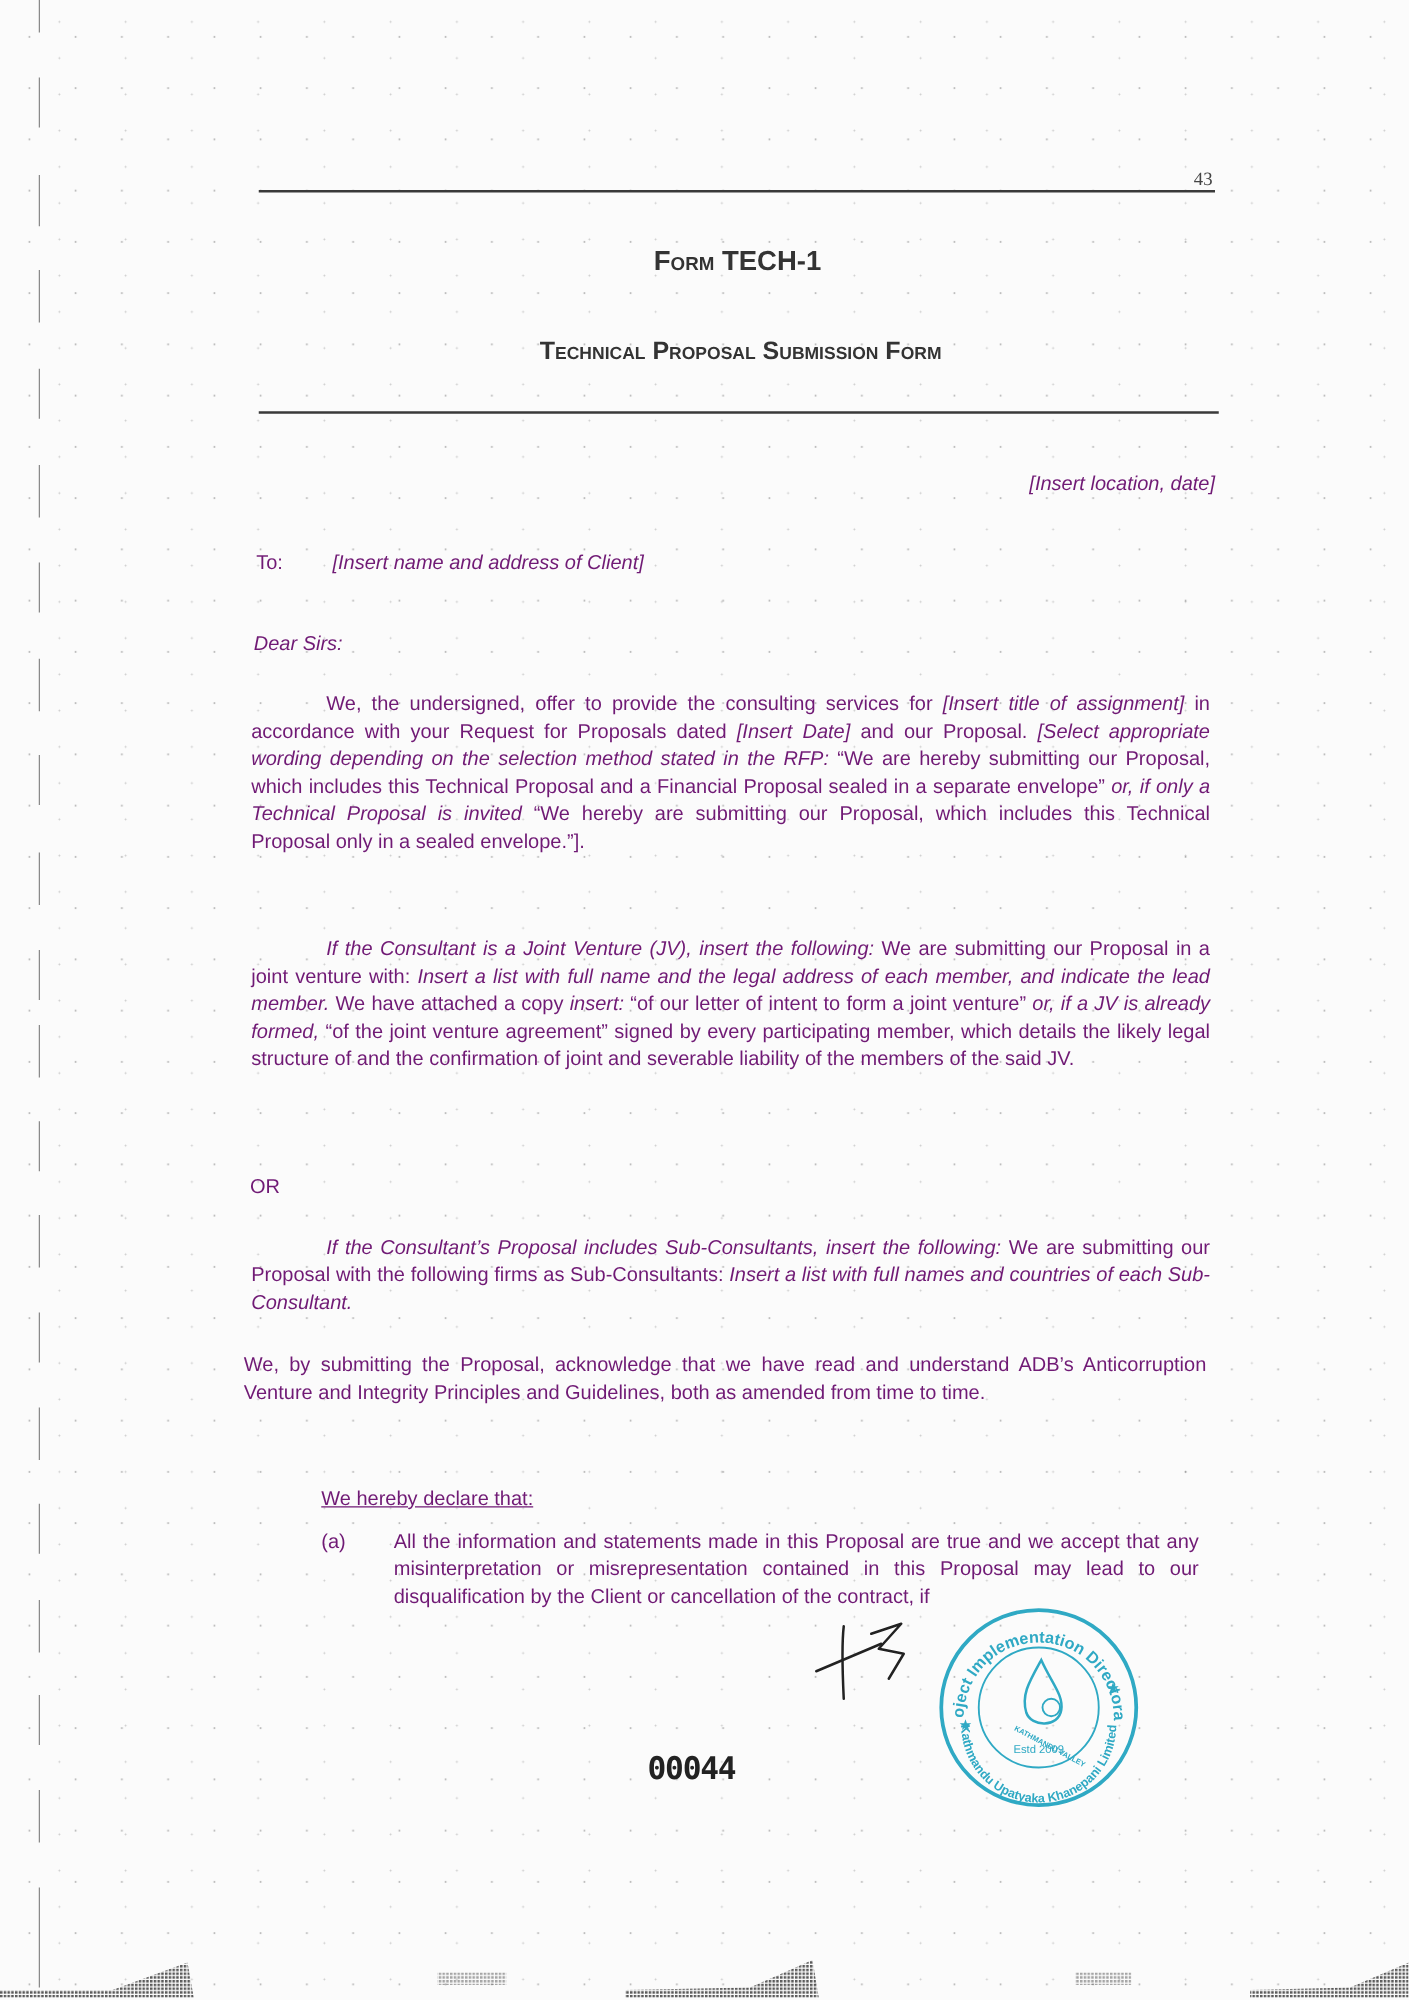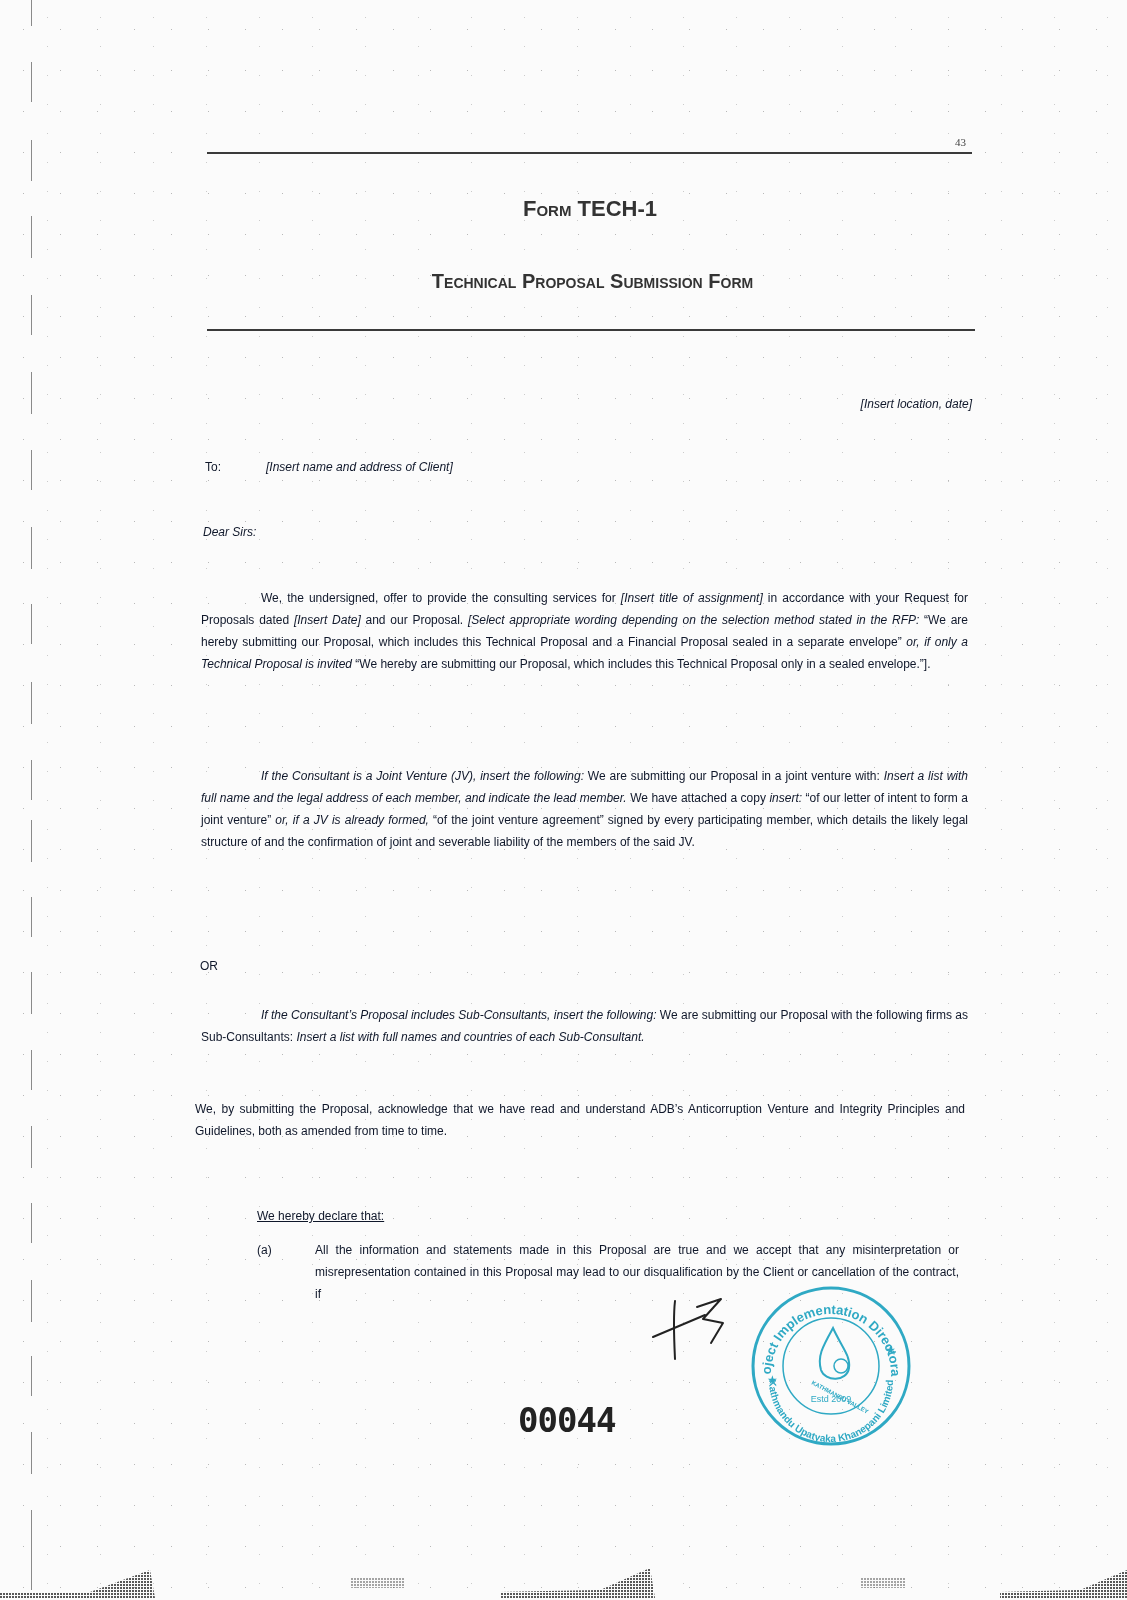--- a/index.html
+++ b/index.html
@@ -14,59 +14,59 @@
       background-image:
         radial-gradient(circle, rgba(60,60,60,0.35) 0.6px, transparent 1px),
         radial-gradient(circle, rgba(60,60,60,0.25) 0.5px, transparent 1px);
       background-size: 37px 41px, 53px 29px;
       background-position: 5px 9px, 21px 3px;
     }
     .margin-dash {
       position: absolute; left: 31px; width: 1px; background: #8a8a8a;
     }
     .page-number {
-      position: absolute; top: 136px; left: 955px; font-size: 11px;
+      position: absolute; top: 136px; left: 955px; font-size: 15px;
       font-family: "Liberation Serif", serif; color: #444;
     }
     .rule { position: absolute; left: 207px; height: 2px; background: #3a3a3a; }
     .rule.top { top: 152px; width: 765px; }
     .rule.bottom { top: 329px; width: 768px; }
     .form-title, .form-subtitle {
       position: absolute; left: 0; width: 1180px; text-align: center;
       font-weight: bold; font-variant: small-caps; color: #333;
     }
     .form-title { top: 196px; font-size: 22px; }
     .form-subtitle { top: 270px; font-size: 20px; left: 0; width: 1185px; }
     .text {
-      position: absolute; font-size: 12px; line-height: 22px;
-      text-align: justify; color: #0f172a; margin-top: 16px;
+      position: absolute; font-size: 16px; line-height: 22px;
+      text-align: justify; color: #701a75;
     }
     .text i { }
     .location { top: 377px; right: 155px; font-style: italic; }
     .to-row { top: 440px; left: 205px; }
     .to-row .lbl { display: inline-block; width: 61px; }
     .dear { top: 505px; left: 203px; font-style: italic; }
     .para { left: 201px; width: 767px; }
     .para .indent { display: inline-block; width: 60px; }
-    .p1 { top: 571px; }
+    .p1 { top: 553px; }
     .p2 { top: 749px; }
     .or { top: 939px; left: 200px; }
     .p3 { top: 988px; }
     .p4 { top: 1082px; left: 195px; width: 770px; }
     .declare { top: 1189px; left: 257px; text-decoration: underline; }
     .item-a { top: 1223px; left: 257px; width: 702px; }
     .item-a .lbl { position: absolute; left: 0; top: 0; }
     .item-a .body { margin-left: 58px; }
     .stamp {
       position: absolute; left: 749px; top: 1284px; width: 164px; height: 164px;
     }
     .signature { position: absolute; left: 645px; top: 1293px; width: 100px; height: 70px; }
     .doc-number {
       position: absolute; top: 1400px; left: 518px; font-family: "DejaVu Sans Mono", monospace;
-      font-size: 34px; font-weight: bold; color: #222; letter-spacing: -1px;
+      font-size: 25px; font-weight: bold; color: #222; letter-spacing: -1px;
     }
     .scan-artifact { position: absolute; pointer-events: none; }
   </style>
 </head>
 <body>
 
 <div class="speckle"></div>
 
 <div>
   <div class="margin-dash" style="top:0;height:26px"></div>

